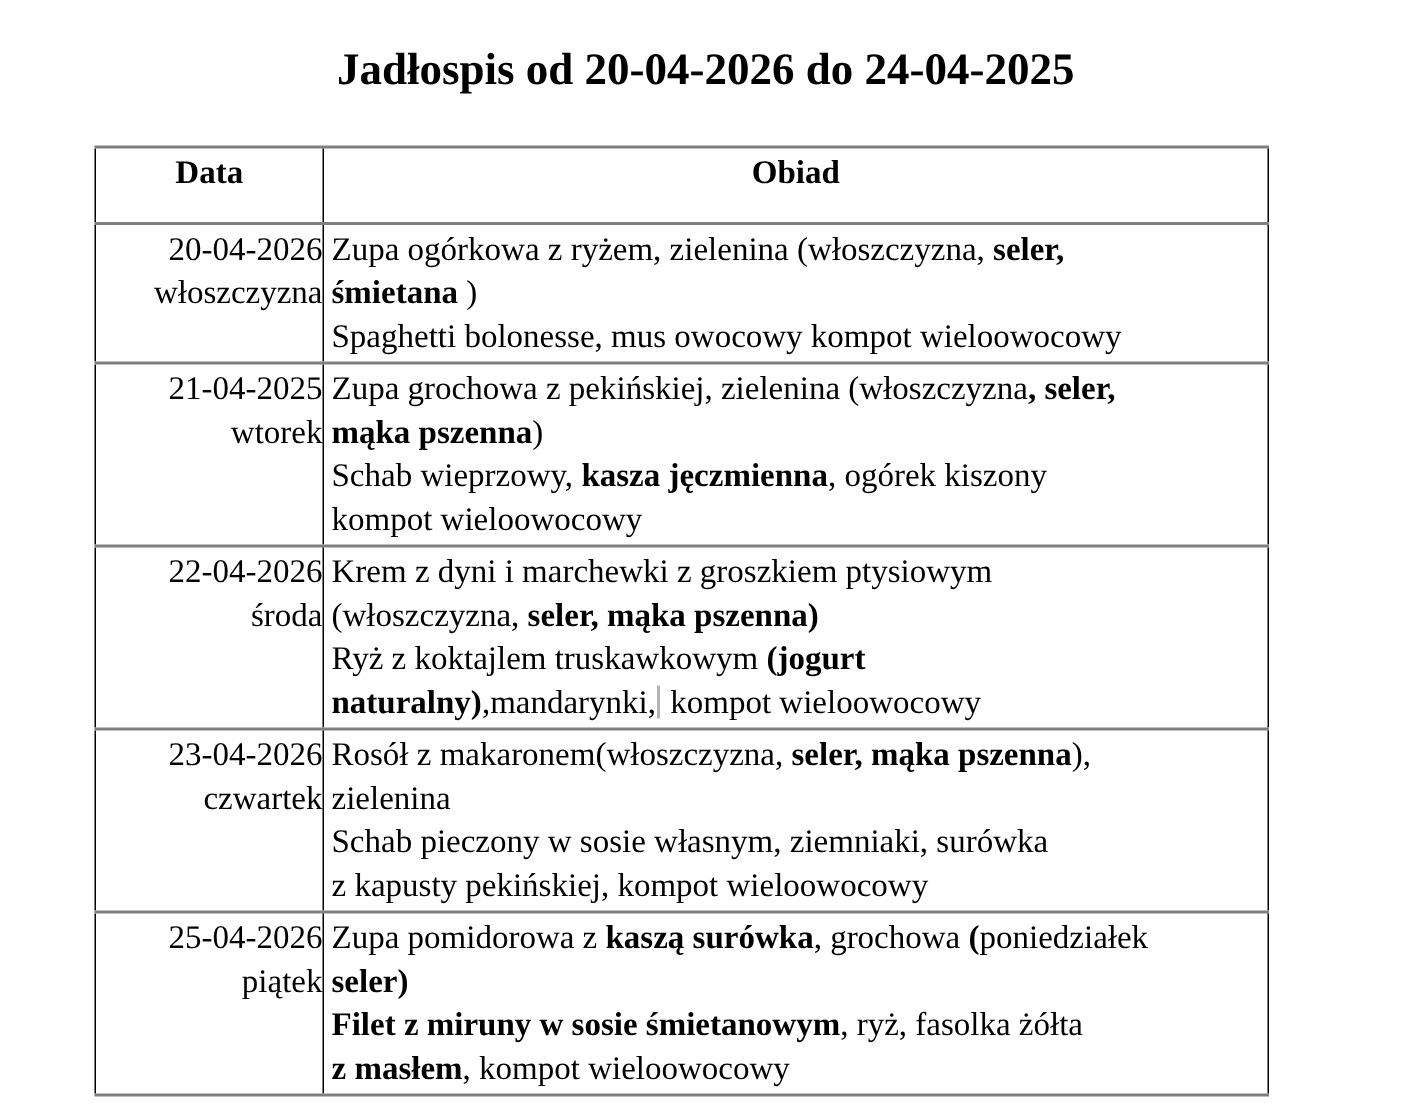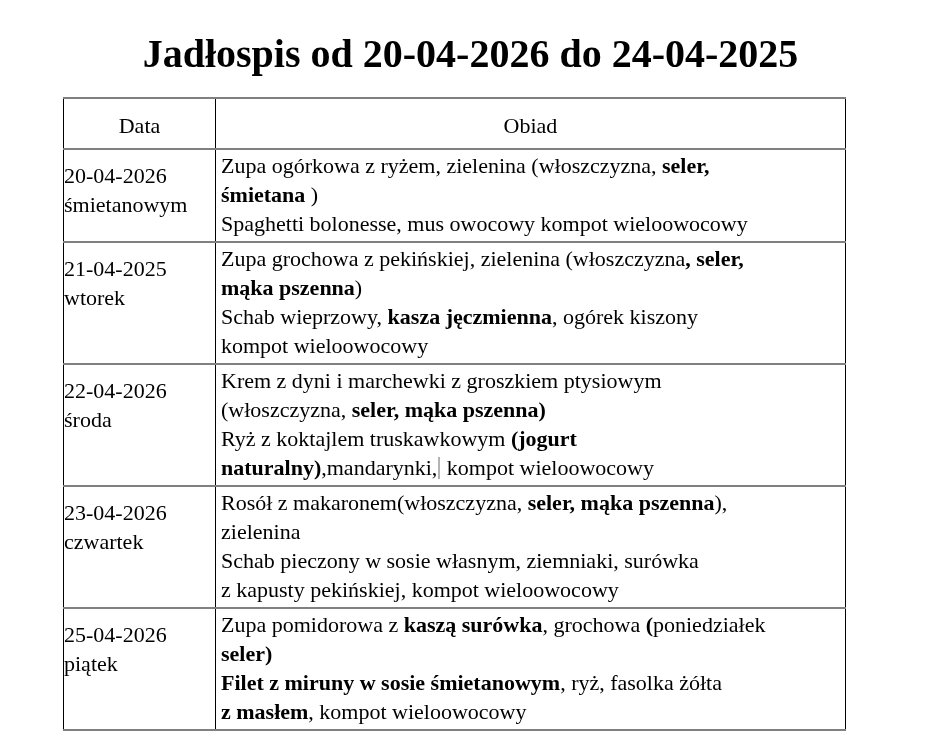--- a/index.html
+++ b/index.html
@@ -14,21 +14,21 @@
     font-family: "Liberation Serif", serif;
     color: #000000;
     overflow: hidden;
   }
   .doc-title {
     position: absolute;
     top: 30px;
     left: 0;
     width: 941px;
     text-align: center;
-    font-size: 40px;
+    font-size: 30px;
     font-weight: bold;
     margin: 0;
   }
   table.menu-table {
     position: absolute;
     left: 63px;
     top: 97px;
     width: 782px;
     border-collapse: collapse;
     table-layout: fixed;
@@ -42,27 +42,27 @@
     border-bottom: 2px solid #808080;
     box-sizing: border-box;
     font-size: 22px;
     line-height: 29px;
     padding: 0;
   }
   .menu-table th {
     height: 51px;
     vertical-align: bottom;
     text-align: center;
-    font-weight: normal;
-    padding-bottom: 8px;
+    font-weight: bold;
+    padding-bottom: 19px;
   }
   td.date-cell {
     vertical-align: top;
-    text-align: left;
-    padding-top: 11px;
+    text-align: right;
+    padding-top: 1px;
   }
   td.obiad-cell {
     vertical-align: top;
     padding: 1px 2px 3px 5px;
     overflow: hidden;
   }
   .obiad-line { white-space: nowrap; }
   .seg-bold { font-weight: bold; }
   .caret {
     display: inline-block;
@@ -87,21 +87,21 @@
     <thead>
       <tr>
         <th>Data</th>
         <th>Obiad</th>
       </tr>
     </thead>
     <tbody id="rows-body">
         <tr>
           <td class="date-cell">
             <div>20-04-2026</div>
-            <div>śmietanowym</div>
+            <div>włoszczyzna</div>
           </td>
           <td class="obiad-cell">
             <div class="obiad-line"><span class="seg-regular">Zupa ogórkowa z ryżem, zielenina (włoszczyzna, </span><span class="seg-bold">seler,</span></div>
             <div class="obiad-line"><span class="seg-bold">śmietana </span><span class="seg-regular">)</span></div>
             <div class="obiad-line"><span class="seg-regular">Spaghetti bolonesse, mus owocowy kompot wieloowocowy</span></div>
           </td>
         </tr>
         <tr>
           <td class="date-cell">
             <div>21-04-2025</div>

